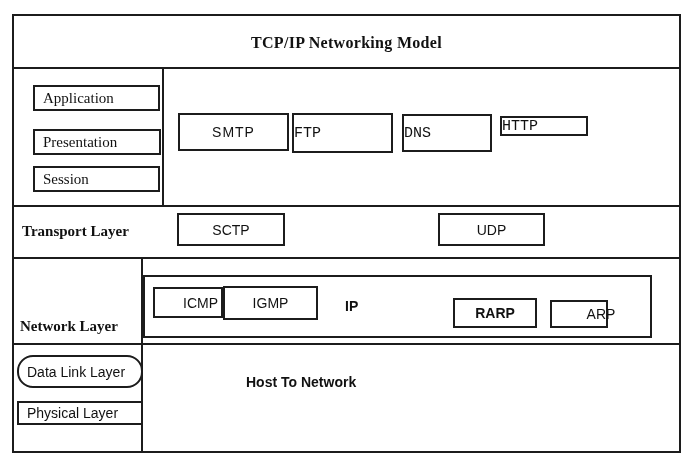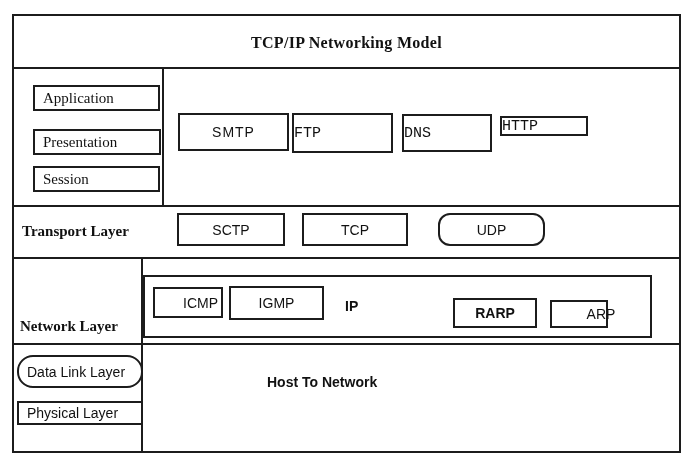--- a/index.html
+++ b/index.html
@@ -85,44 +85,41 @@
     <span>DNS</span>
   </div>
   <div class="box mono pad11" style="left:500px;top:116px;width:88px;height:20px;">
     <span>HTTP</span>
   </div>
 
   <div class="label serif" style="left:22px;top:223px;">Transport Layer</div>
   <div class="box sans center" style="left:177px;top:213px;width:108px;height:33px;">
     <span>SCTP</span>
   </div>
-  <div class="box sans center" style="left:302px;top:213px;width:106px;height:33px;">
-    <span>TCP</span>
-  </div>
-  <div class="box sans center" style="left:438px;top:213px;width:107px;height:33px;border-radius:12px;">
+  <div class="box sans center" style="left:438px;top:213px;width:107px;height:33px;">
     <span>UDP</span>
   </div>
 
   <div class="label serif" style="left:20px;top:318px;">Network Layer</div>
   <div class="box" style="left:143px;top:275px;width:509px;height:63px;"></div>
   <div class="box sans center" style="left:153px;top:287px;width:70px;height:31px;padding-left:25px;">
     <span>ICMP</span>
   </div>
-  <div class="box sans center" style="left:229px;top:286px;width:95px;height:34px;">
+  <div class="box sans center" style="left:223px;top:286px;width:95px;height:34px;">
     <span>IGMP</span>
   </div>
   <div class="label sans" style="left:345px;top:298px;">IP</div>
   <div class="box sans center" style="left:453px;top:298px;width:84px;height:30px;font-weight:bold;">
     <span>RARP</span>
   </div>
   <div class="box sans center" style="left:550px;top:300px;width:58px;height:28px;padding-left:44px;">
     <span>ARP</span>
   </div>
 
   <div class="box sans pad8" style="left:17px;top:355px;width:126px;height:33px;border-radius:16px;">
     <span>Data Link Layer</span>
   </div>
   <div class="box sans pad8" style="left:17px;top:401px;width:126px;height:24px;">
     <span>Physical Layer</span>
   </div>
-  <div class="label sans" style="left:267px;top:374px;text-align:center;">Host To Network</div>
+  <div class="label sans" style="left:246px;top:374px;text-align:center;">Host To Network</div>
 
 </div>
 
 </body></html>

